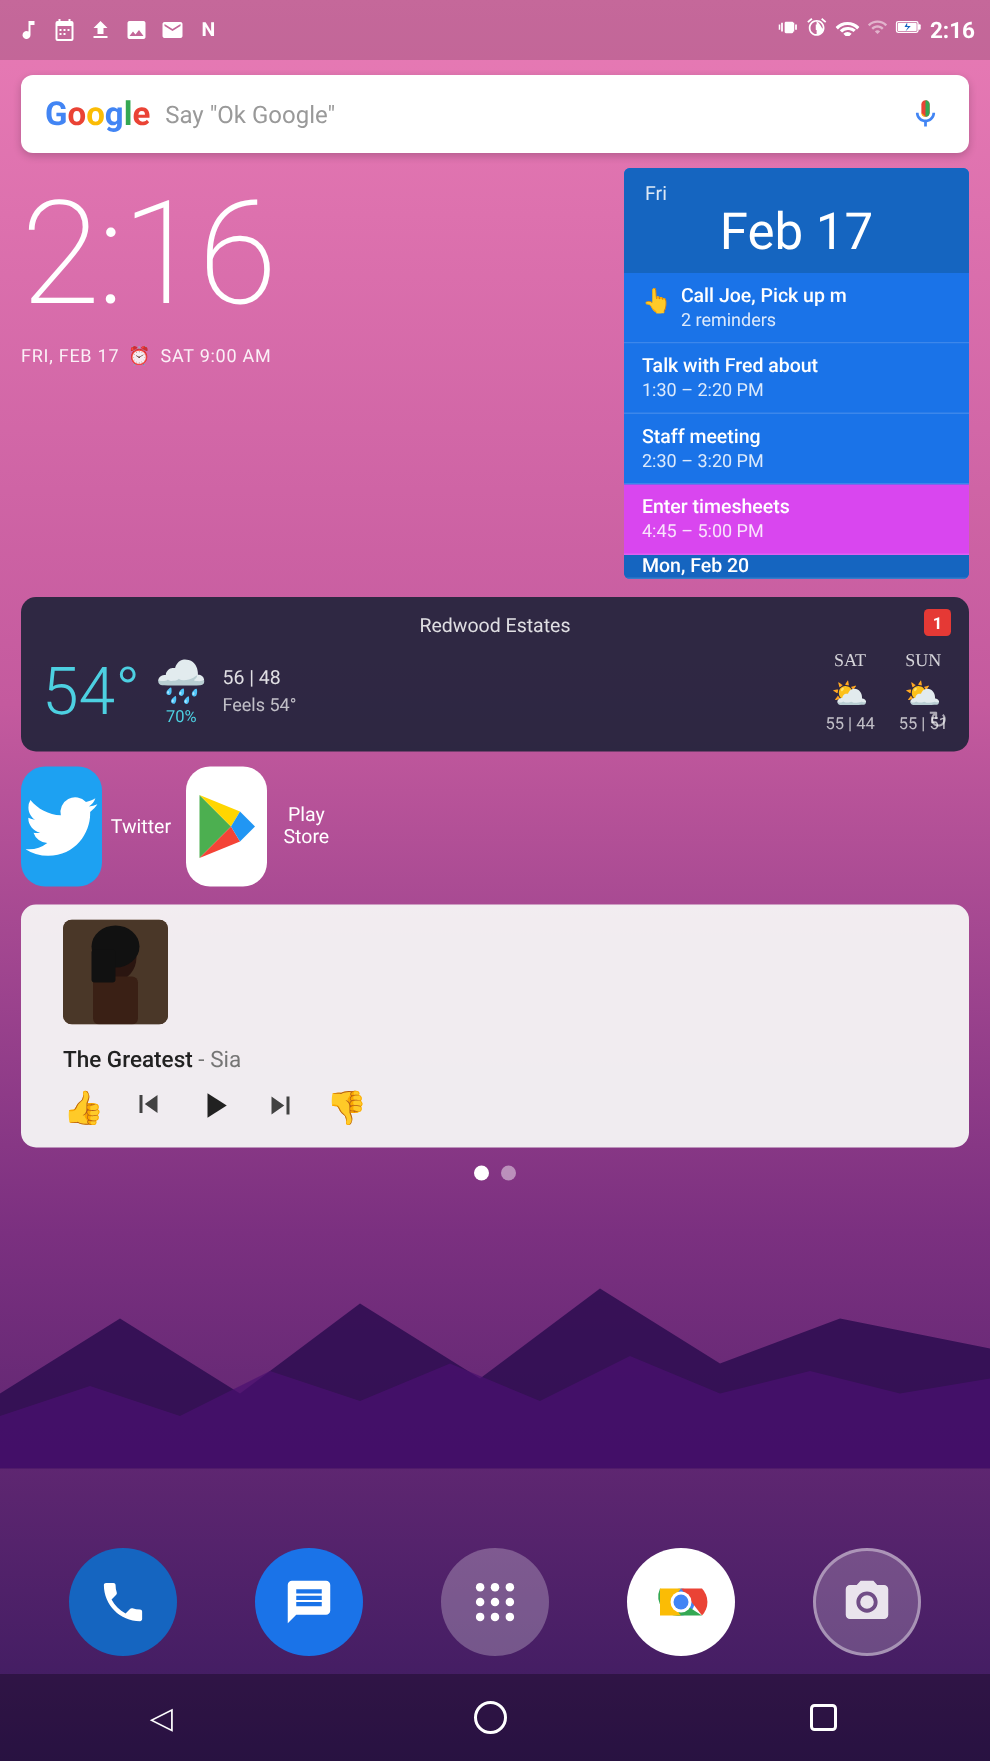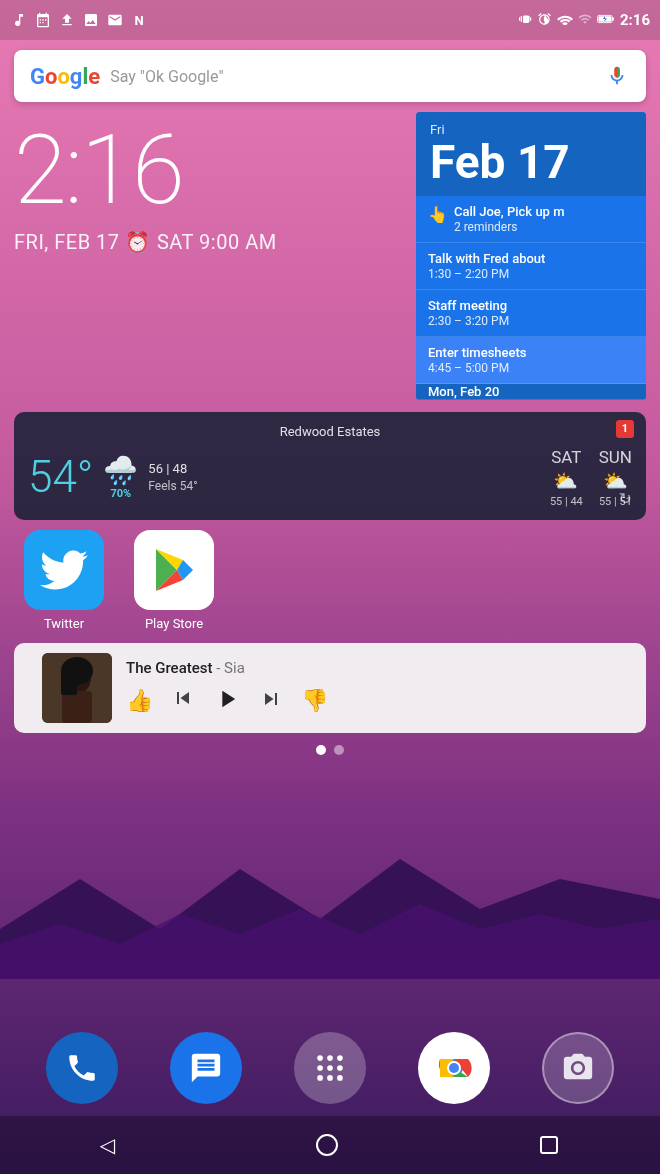--- a/index.html
+++ b/index.html
@@ -98,21 +98,21 @@
       padding-top: 10px;
     }
     .clock-time {
       font-size: 96px;
       font-weight: 200;
       color: white;
       line-height: 1;
       letter-spacing: -2px;
     }
     .clock-date {
-      font-size: 20px;
+      font-size: 12px;
       color: rgba(255,255,255,0.9);
       margin-top: 12px;
       letter-spacing: 0.5px;
       display: flex;
       align-items: center;
       gap: 6px;
     }
 
     
     .calendar-widget {
@@ -124,32 +124,33 @@
     }
     .cal-header {
       background: #1565c0;
       padding: 10px 14px 8px;
     }
     .cal-day-name {
       font-size: 13px;
       color: rgba(255,255,255,0.85);
     }
     .cal-date {
-      font-size: 46px;
-      font-weight: 700;
+      font-size: 34px;
+      font-weight: 400;
       color: white;
       line-height: 1.1;
+      text-align: center;
     }
     .cal-event {
       background: #1a73e8;
       padding: 8px 12px;
       border-bottom: 1px solid rgba(255,255,255,0.15);
     }
     .cal-event.dark {
-      background: #3b82f6;
+      background: #d946ef;
     }
     .cal-event-title {
       font-size: 13px;
       color: white;
       font-weight: 500;
       white-space: nowrap;
       overflow: hidden;
       text-overflow: ellipsis;
     }
     .cal-event-time {
@@ -212,36 +213,36 @@
       margin-left: auto;
       align-items: center;
     }
     .weather-day {
       display: flex;
       flex-direction: column;
       align-items: center;
       gap: 2px;
     }
     .weather-day-name {
-      font-size: 17px;
+      font-size: 12px;
       color: rgba(255,255,255,0.8);
+      font-family: Liberation Serif, serif;
     }
     .weather-day-temp {
       font-size: 11px;
       color: rgba(255,255,255,0.7);
     }
     .weather-cloud-rain {
       display: flex;
       flex-direction: column;
       align-items: center;
     }
     .rain-percent {
       font-size: 11px;
       color: #4dd0e1;
-      font-weight: bold;
     }
     .weather-refresh {
       position: absolute;
       right: 14px;
       bottom: 12px;
       font-size: 16px;
       color: rgba(255,255,255,0.6);
     }
     .weather-alert {
       position: absolute;
@@ -263,21 +264,21 @@
     .app-icons {
       display: flex;
       gap: 0;
       padding: 0 14px;
       margin-bottom: 12px;
       justify-content: flex-start;
       gap: 10px;
     }
     .app-item {
       display: flex;
-      flex-direction: column;
+      flex-direction: row;
       align-items: center;
       gap: 6px;
       width: 100px;
     }
     .app-icon-box {
       width: 80px;
       height: 80px;
       border-radius: 16px;
       display: flex;
       align-items: center;
@@ -317,23 +318,23 @@
       width: 46px;
       height: 46px;
     }
 
     
     .music-player {
       margin: 0 14px 12px;
       background: rgba(245,245,245,0.95);
       border-radius: 10px;
       display: flex;
-      align-items: center;
       padding: 10px 28px;
       gap: 14px;
+      flex-direction: column;
     }
     .album-art {
       width: 70px;
       height: 70px;
       border-radius: 6px;
       background: #5d4037;
       overflow: hidden;
       flex-shrink: 0;
       position: relative;
     }

